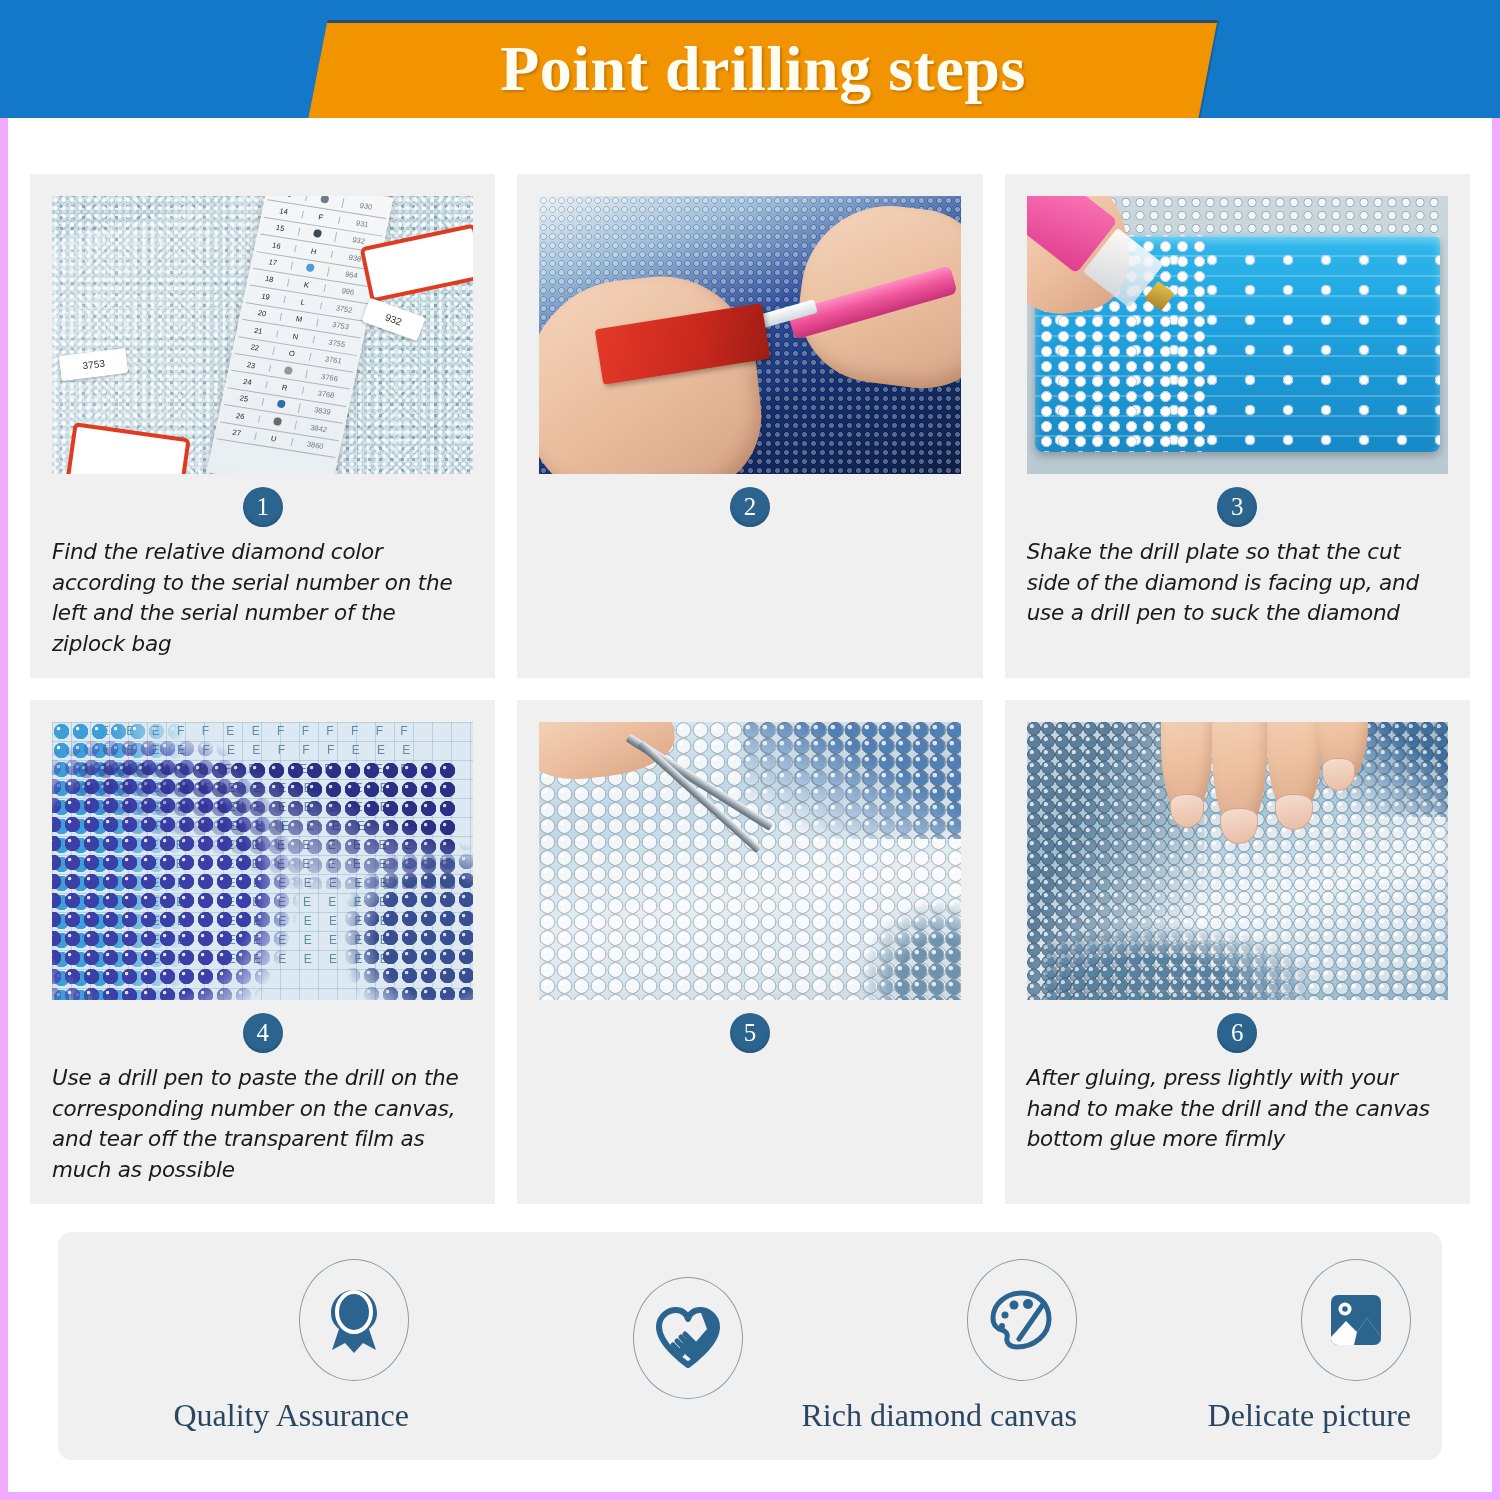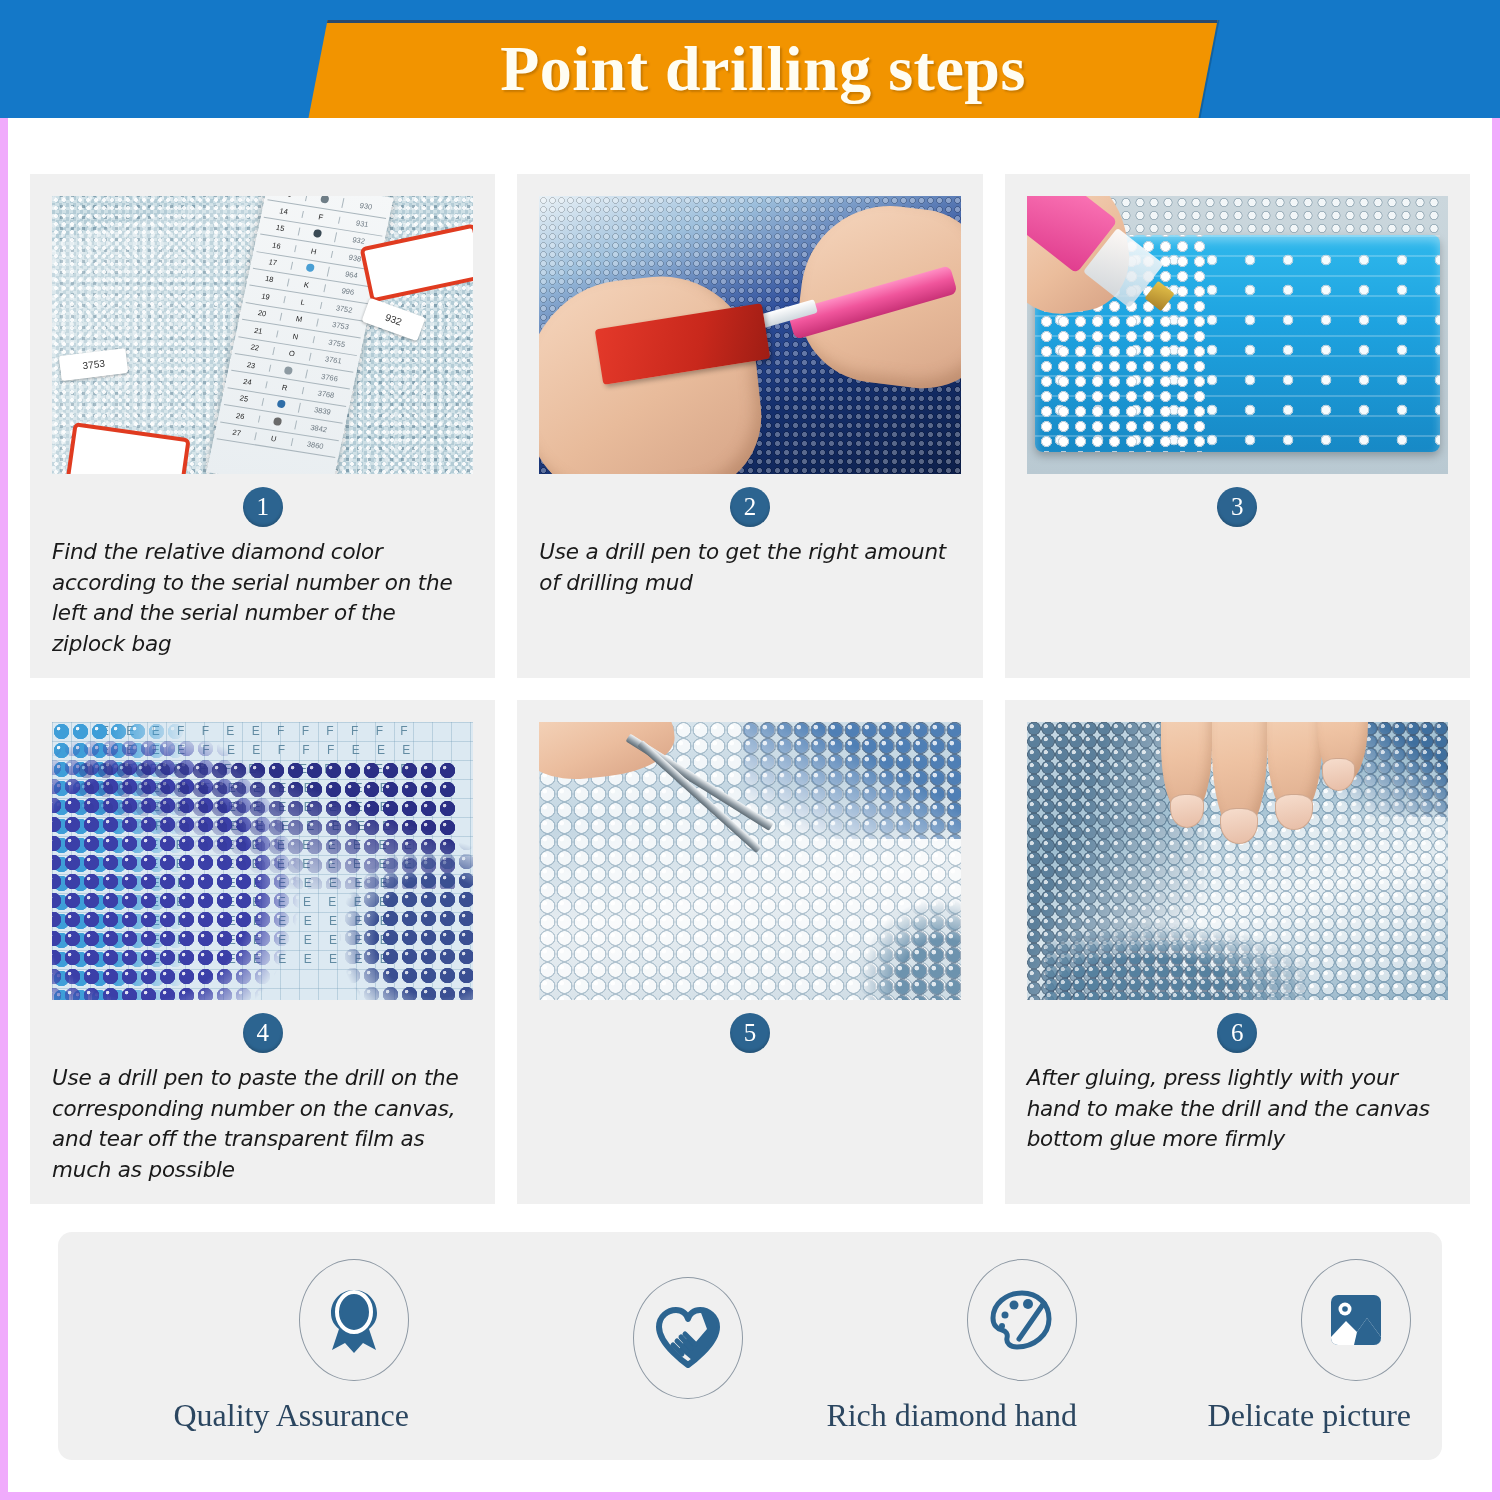--- a/index.html
+++ b/index.html
@@ -593,37 +593,37 @@
       <div class="card">
         <div class="photo p2">
           <div class="dots"></div>
           <div class="hand handR"></div>
           <div class="pen"></div>
           <div class="tip"></div>
           <div class="hand handL"></div>
           <div class="wax"></div>
         </div>
         <div class="badge">2</div>
-        <div class="caption">Use a drill pen to get the right amount of drilling mud</div>
       </div>
 
       <div class="card">
         <div class="photo p3">
           <div class="topstrip"></div>
           <div class="tray">
             <div class="grooves"></div>
             <div class="beads"></div>
             <div class="beads2"></div>
           </div>
           <div class="penhand"></div>
           <div class="penbody"></div>
           <div class="pentip"></div>
           <div class="gold"></div>
         </div>
         <div class="badge">3</div>
+        <div class="caption">Shake the drill plate so that the cut side of the diamond is facing up, and use a drill pen to suck the diamond</div>
       </div>
 
       <div class="card">
         <div class="photo p4">
           <div class="symbols"></div>
           <div class="symtext">  E E E E F F E E F F F F F F
   E E E E E F E E F F F E E E
   F F F F F F F E E E E E E E
   E E E E E E E E E E E E E E
   E E E E E E E E E E E E E E
@@ -715,21 +715,21 @@
             <svg width="68" height="62" viewBox="0 0 68 62">
               <path d="M34 4 C18 4 5 15 5 29 C5 36 9 40 14 41 C18 42 20 45 19 49 C18 54 22 58 29 58 C46 58 61 46 61 30 C61 15 50 4 34 4 Z" fill="none" stroke="#2c6490" stroke-width="5" stroke-linejoin="round"></path>
               <circle cx="26" cy="16" r="4.5" fill="#2c6490"></circle>
               <circle cx="40" cy="15" r="5" fill="#2c6490"></circle>
               <circle cx="17" cy="26" r="3.5" fill="#2c6490"></circle>
               <circle cx="14" cy="37" r="3" fill="#2c6490"></circle>
               <line x1="56" y1="14" x2="31" y2="50" stroke="#2c6490" stroke-width="5" stroke-linecap="round"></line>
             </svg>
           </span>
         </div>
-        <div class="feature-label">Rich diamond hand</div>
+        <div class="feature-label">Rich diamond canvas</div>
       </div>
 
       <div class="feature">
         <div class="feature-circle">
           <span>
             <svg width="60" height="60" viewBox="0 0 60 60">
               <rect x="5" y="5" width="50" height="50" rx="7" fill="#2c6490"></rect>
               <circle cx="19" cy="19" r="6.5" fill="#ffffff"></circle>
               <circle cx="19" cy="19" r="2.8" fill="#2c6490"></circle>
               <path d="M5 47 L20 31 L31 42 L41 28 L55 47 L55 48 A7 7 0 0 1 48 55 L12 55 A7 7 0 0 1 5 48 Z" fill="#ffffff"></path>

